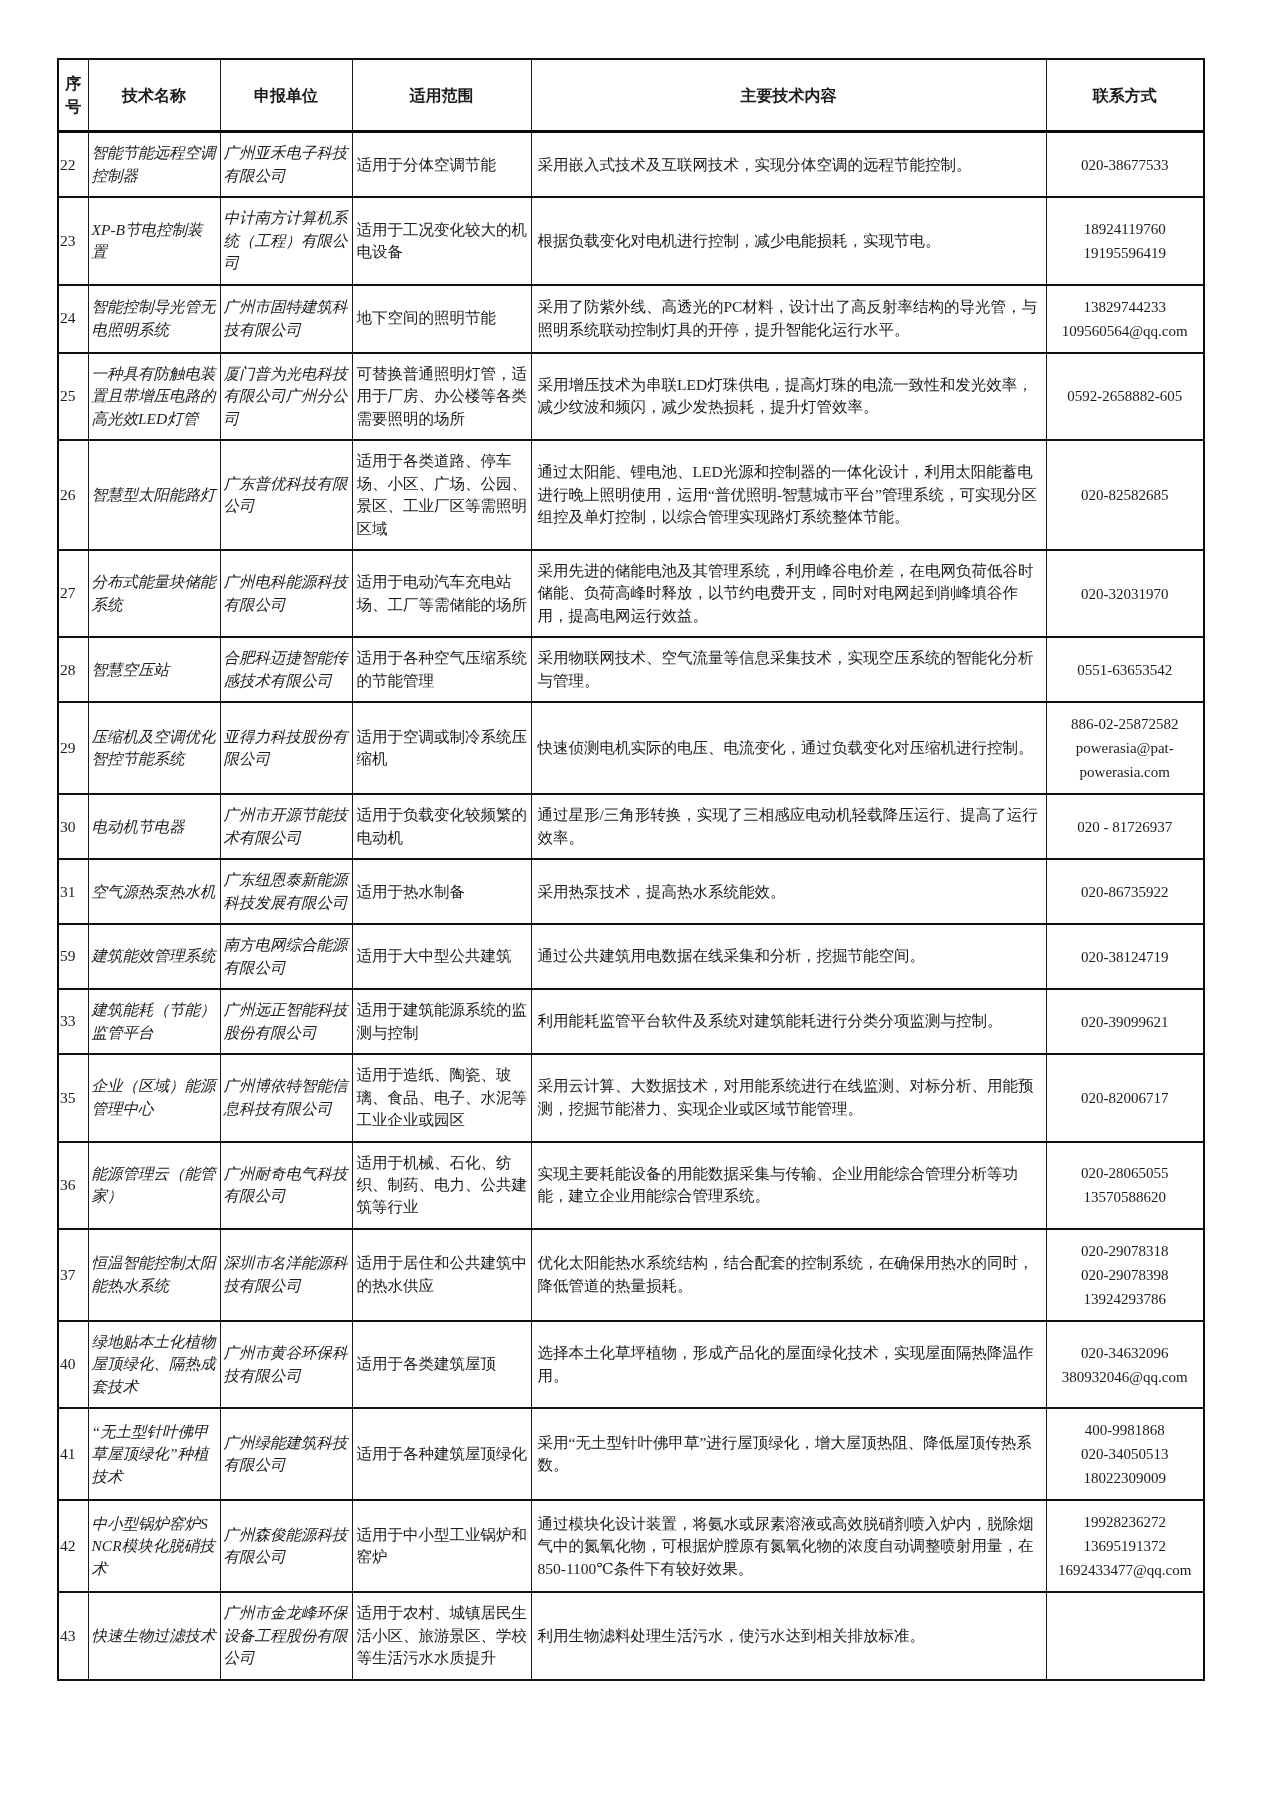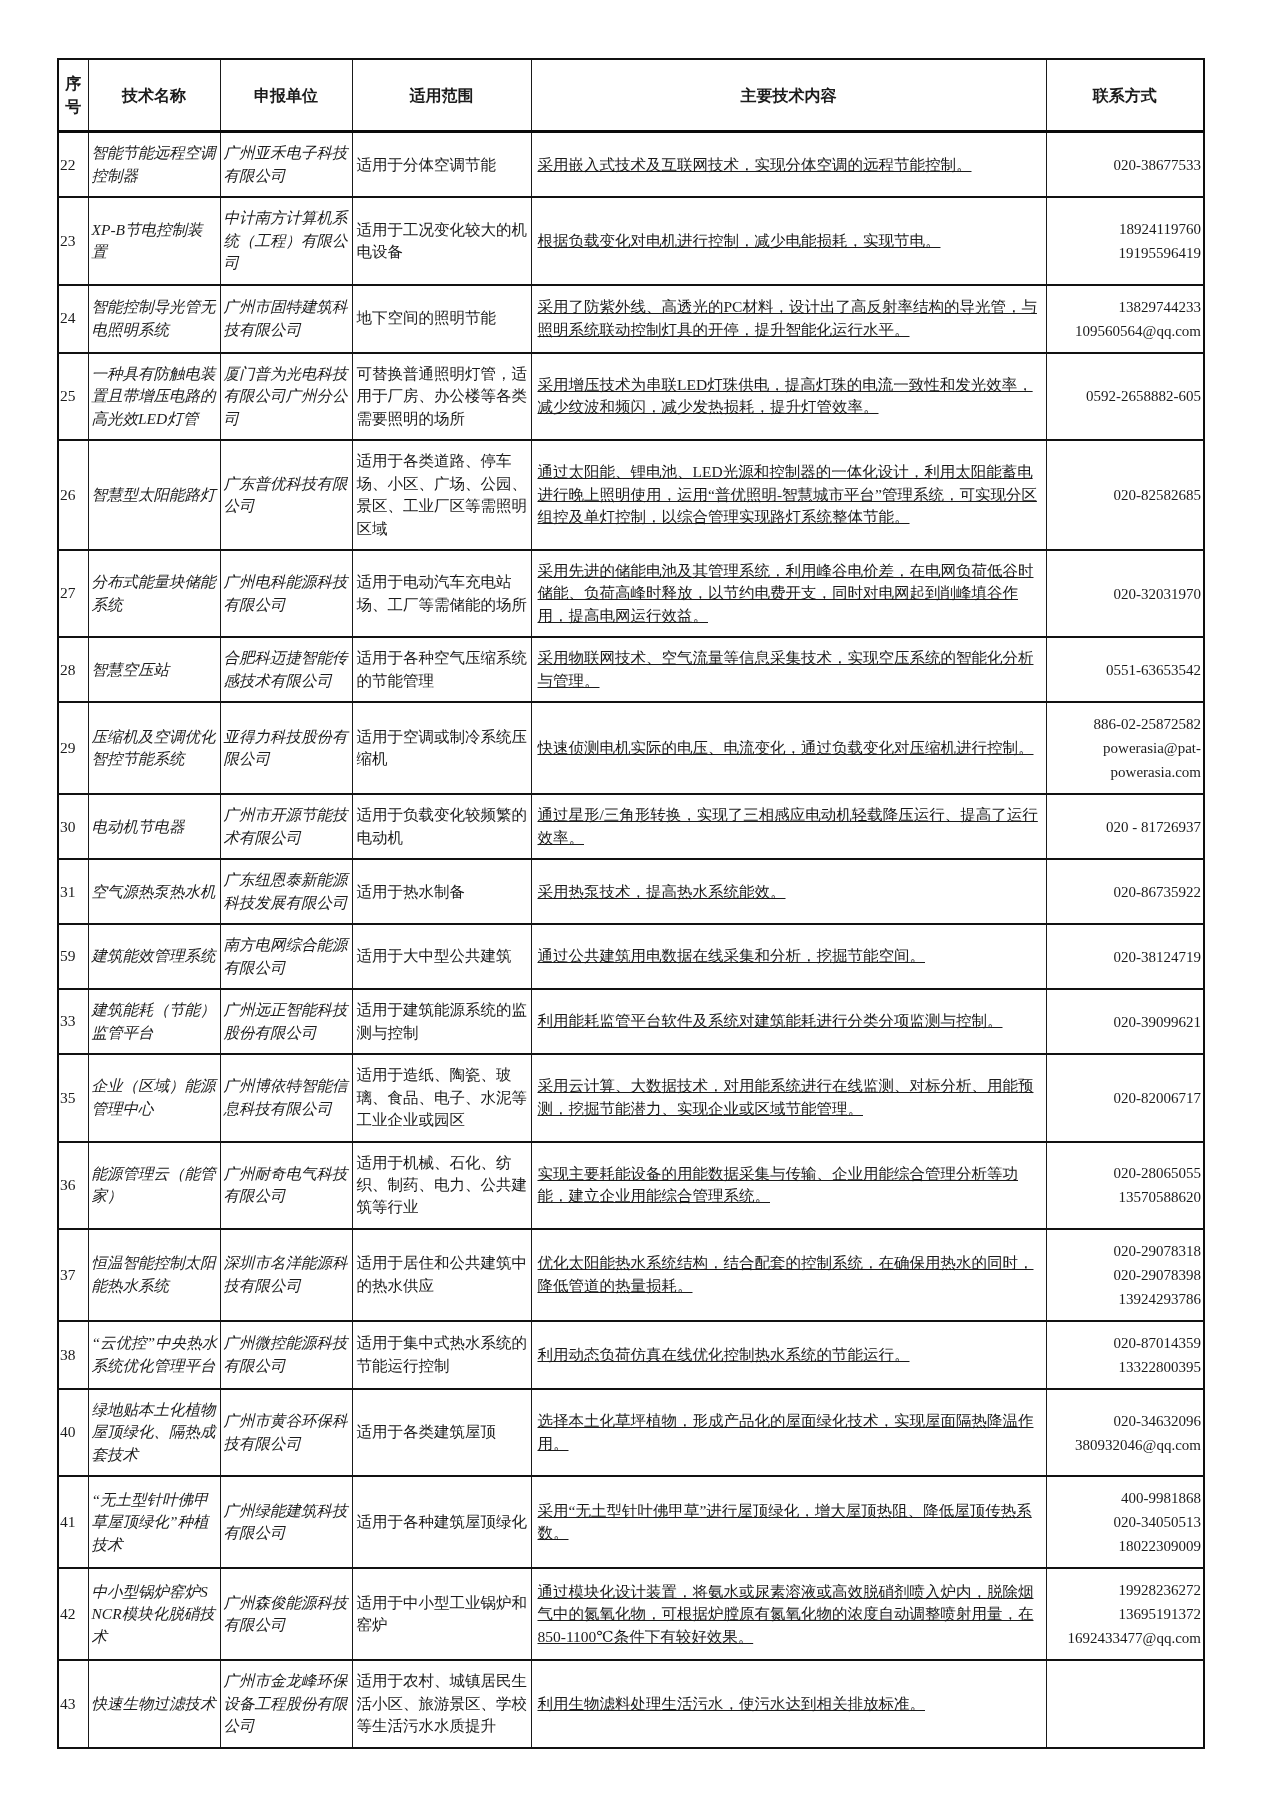--- a/index.html
+++ b/index.html
@@ -30,22 +30,22 @@
   .tech-table thead th{
     font-weight:bold;
     text-align:center;
     padding:12px 2px;
     border-bottom:3px solid #0a0a0a;
     font-size:16px;
   }
   td.c-no{text-align:left;padding-left:1px;padding-right:1px;}
   td.c-name,td.c-unit{padding-left:3px;padding-right:2px;font-style:italic;}
   td.c-scope{padding-left:4px;padding-right:3px;}
-  td.c-content{padding-left:6px;padding-right:5px;text-decoration:underline;}
-  td.c-contact{text-align:right;font-size:15px;padding-left:2px;padding-right:2px;margin-left:7px;}
+  td.c-content{padding-left:6px;padding-right:5px;}
+  td.c-contact{text-align:center;font-size:15px;padding-left:2px;padding-right:2px;margin-left:7px;}
   td.c-contact .contact-line{display:block;line-height:1.6;}
 </style>
 </head>
 <body>
 
 <div class="page">
   <table class="tech-table">
     <colgroup>
       <col style="width:30px">
       <col style="width:132px">
@@ -216,31 +216,20 @@
     <td class="c-unit">深圳市名洋能源科技有限公司</td>
     <td class="c-scope">适用于居住和公共建筑中的热水供应</td>
     <td class="c-content">优化太阳能热水系统结构，结合配套的控制系统，在确保用热水的同时，降低管道的热量损耗。</td>
     <td class="c-contact">
             <span class="contact-line">020-29078318</span>
             <span class="contact-line">020-29078398</span>
             <span class="contact-line">13924293786</span>
           </td>
   </tr>
         <tr>
-    <td class="c-no">38</td>
-    <td class="c-name">“云优控”中央热水系统优化管理平台</td>
-    <td class="c-unit">广州微控能源科技有限公司</td>
-    <td class="c-scope">适用于集中式热水系统的节能运行控制</td>
-    <td class="c-content">利用动态负荷仿真在线优化控制热水系统的节能运行。</td>
-    <td class="c-contact">
-            <span class="contact-line">020-87014359</span>
-            <span class="contact-line">13322800395</span>
-          </td>
-  </tr>
-        <tr>
     <td class="c-no">40</td>
     <td class="c-name">绿地贴本土化植物屋顶绿化、隔热成套技术</td>
     <td class="c-unit">广州市黄谷环保科技有限公司</td>
     <td class="c-scope">适用于各类建筑屋顶</td>
     <td class="c-content">选择本土化草坪植物，形成产品化的屋面绿化技术，实现屋面隔热降温作用。</td>
     <td class="c-contact">
             <span class="contact-line">020-34632096</span>
             <span class="contact-line">380932046@qq.com</span>
           </td>
   </tr>

